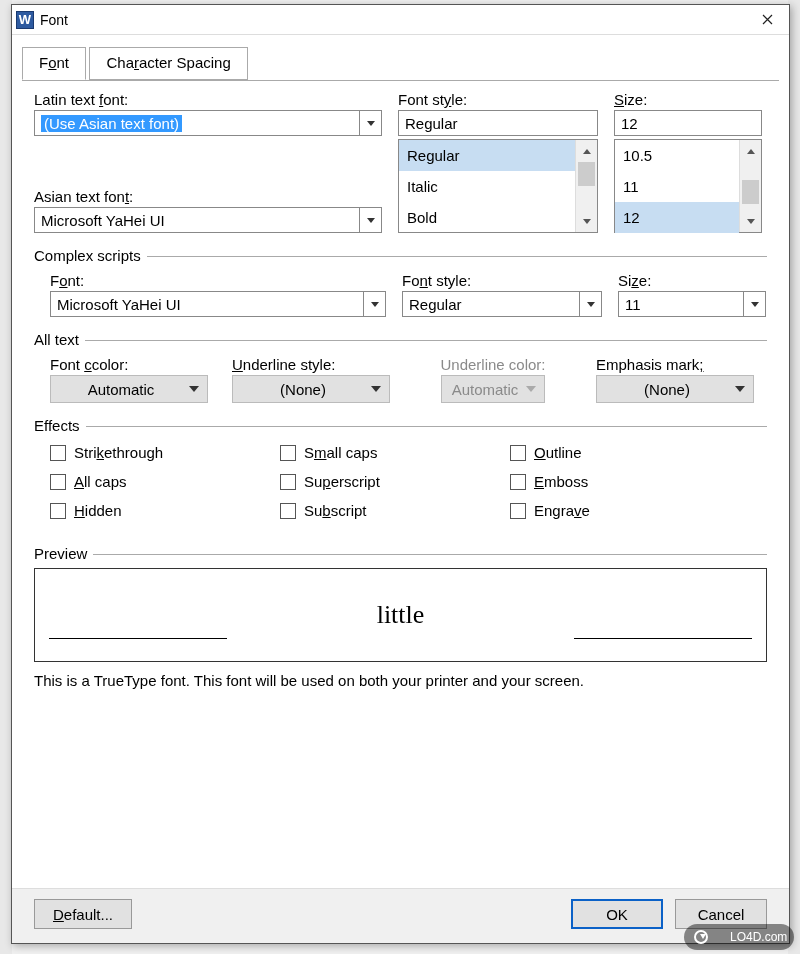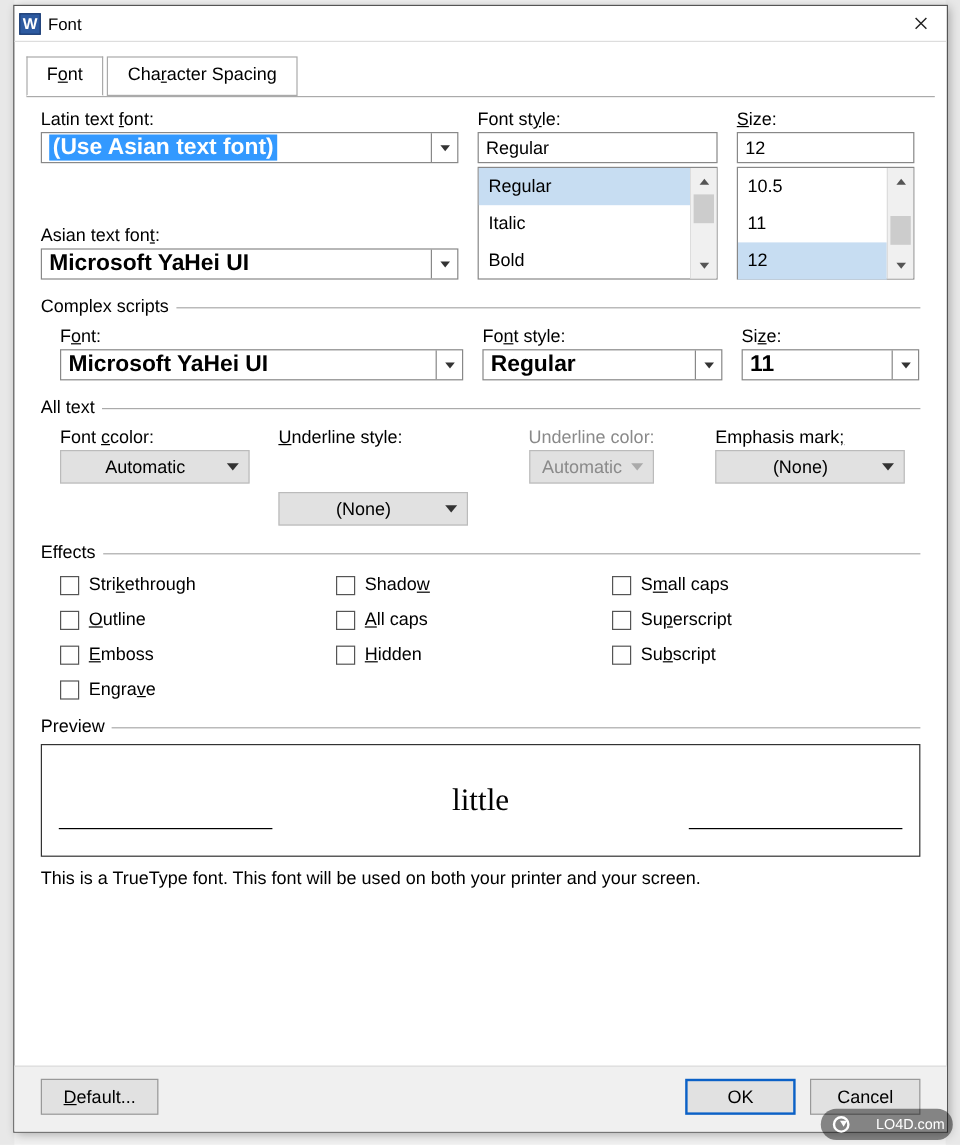--- a/index.html
+++ b/index.html
@@ -22,21 +22,21 @@
   .tab .u { text-decoration: underline; }
   .tabline { position:absolute; left:0; right:10px; bottom:0; height:0; border-bottom:1px solid #aaa; z-index:1;}
 
   .panel { padding: 10px 22px 12px 22px; font-size:15px; color:#000;}
   .row { display:flex; gap:16px;}
   .col { display:flex; flex-direction:column;}
   .lbl { font-size:15px; margin-bottom:2px; }
   .lbl .u { text-decoration: underline; }
 
   
-  .combo { height:26px; border:1px solid #888; background:#fff; display:flex; align-items:center; position:relative; font-size:19px;font-weight:bold;}
+  .combo { height:26px; border:1px solid #888; background:#fff; display:flex; align-items:center; position:relative; font-size:15px;}
   .combo .val { flex:1; padding:0 6px; white-space:nowrap; overflow:hidden;}
   .combo .sel { background:#3399ff; color:#fff; padding:1px 3px;}
   .combo .dd { width:22px; height:100%; border-left:1px solid #888; display:flex; align-items:center; justify-content:center;}
   .chev { width:0; height:0; border-left:4px solid transparent; border-right:4px solid transparent; border-top:5px solid #333; }
   
   .textedit { height:26px; border:1px solid #888; padding:0 6px; font-size:15px; background:#fff; display:flex; align-items:center;}
 
   
   .listwrap { border:1px solid #888; background:#fff; display:flex; height:94px;}
   .listitems { flex:1; }
@@ -216,21 +216,21 @@
           <span class="line"></span>
         </div>
       <div class="row" style="margin-top:8px; margin-left:16px; gap:24px;">
         <div class="col" style="width:158px;">
           <div class="lbl"><span>Font </span><span class="u">c</span><span>color:</span></div>
           <div class="dbtn">
               <span>Automatic</span>
               <span class="tri"></span>
             </div>
         </div>
-        <div class="col" style="width:158px;gap:35px;">
+        <div class="col" style="width:158px;">
           <div class="lbl"><span class="u">U</span><span>nderline style:</span></div>
           <div class="dbtn">
               <span>(None)</span>
               <span class="tri"></span>
             </div>
         </div>
         <div class="col" style="width:158px;align-items:center;">
           <div class="lbl" style="color:#8a8a8a;">Underline color:</div>
           <div class="dbtn disabled">
               <span>Automatic</span>
@@ -252,24 +252,20 @@
           <span>Effects</span>
           <span class="line"></span>
         </div>
       <div class="cbgrid">
         <div class="cb">
             <span class="box"></span>
             <span><span>Stri</span><span class="u">k</span><span>ethrough</span></span>
           </div>
         <div class="cb">
             <span class="box"></span>
-            <span><span>Shado</span><span class="u">w</span><span></span></span>
-          </div>
-        <div class="cb">
-            <span class="box"></span>
             <span><span>S</span><span class="u">m</span><span>all caps</span></span>
           </div>
 
         <div class="cb">
             <span class="box"></span>
             <span><span class="u">O</span><span>utline</span></span>
           </div>
         <div class="cb">
             <span class="box"></span>
             <span><span class="u">A</span><span>ll caps</span></span>

